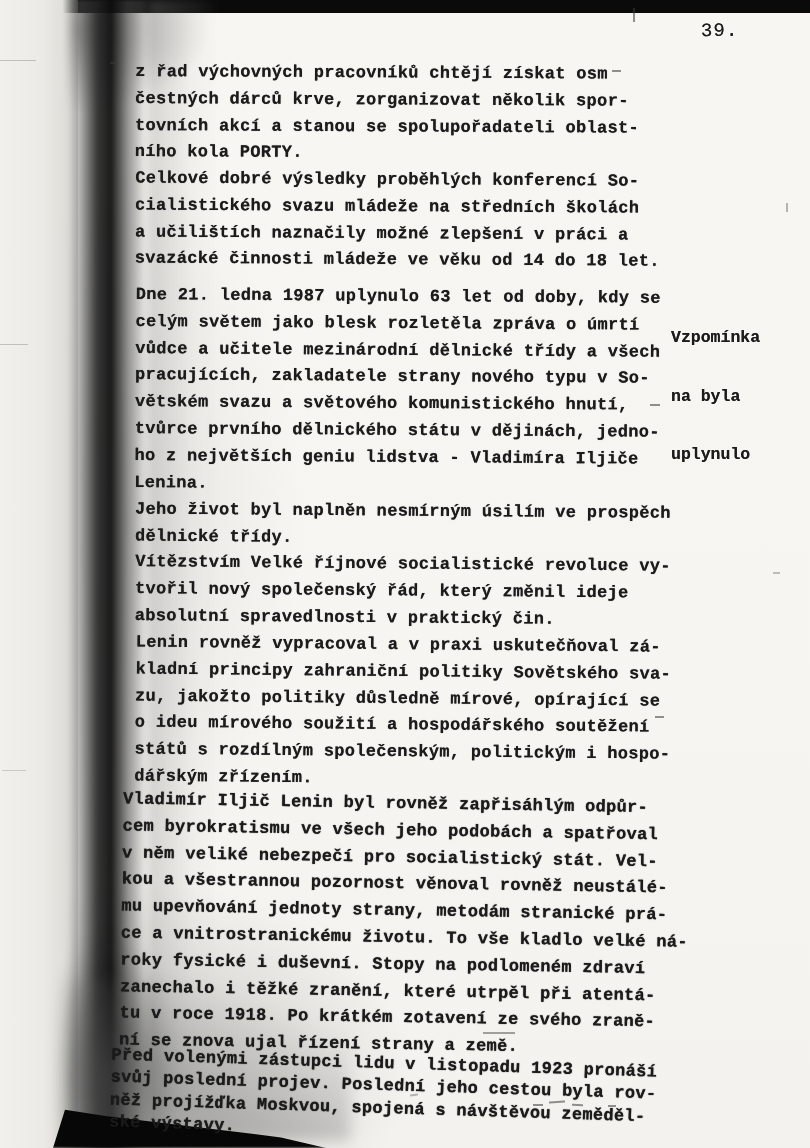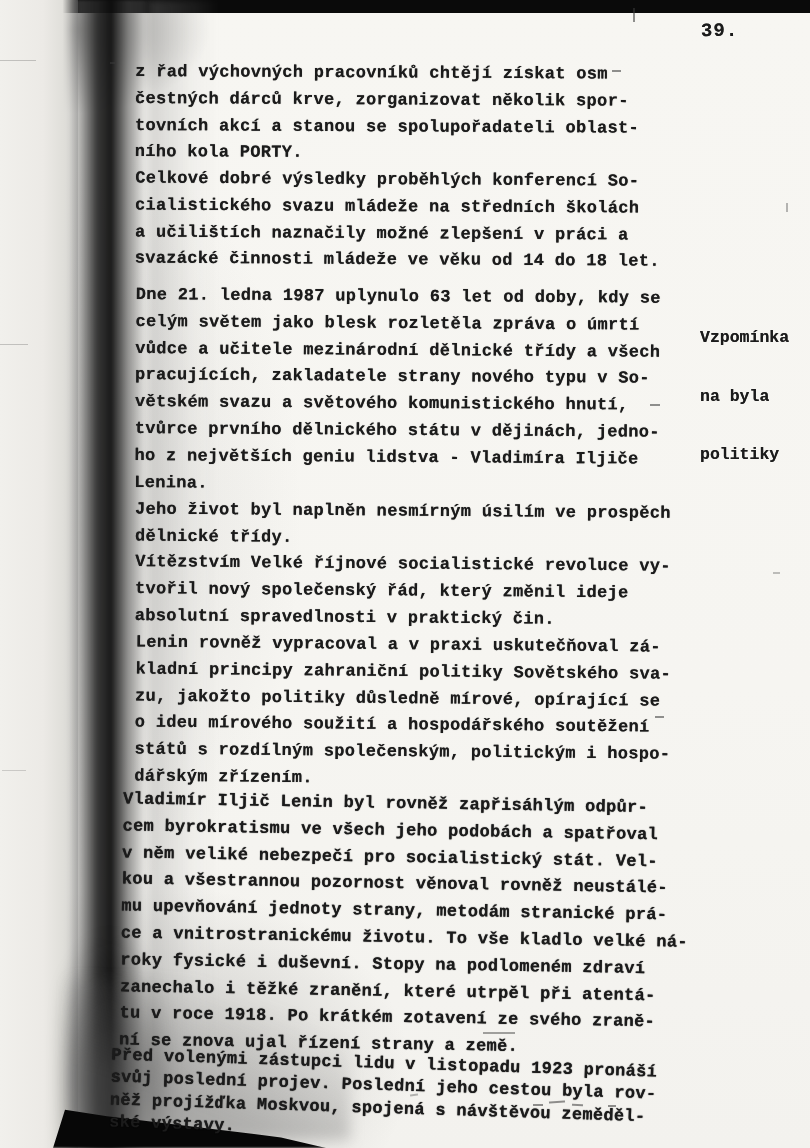--- a/index.html
+++ b/index.html
@@ -40,23 +40,23 @@
   .p2{transform:rotate(0.35deg);}
   .p3{margin-top:10px;transform:rotate(0.40deg);}
   .p4{transform:rotate(0.45deg);}
   .p5{transform:rotate(0.50deg);}
   .p6{transform:rotate(0.55deg);}
   .p7{transform:rotate(0.95deg);margin-left:-14px;text-shadow:0 0 1px rgba(10,10,10,0.9);}
   .p8{transform:rotate(1.8deg);margin-left:-25px;text-shadow:0 0 1.1px rgba(10,10,10,0.95);}
   .p8 .line{line-height:22.3px;height:22.3px;}
 
   
-  #page-number{position:absolute;left:701px;top:20px;font-size:19px;font-weight:700;
+  #page-number{position:absolute;left:701px;top:20px;font-size:19px;font-weight:400;
     letter-spacing:1px;text-shadow:0 0 0.6px rgba(0,0,0,0.7);transform:rotate(-1deg);}
-  #margin-note{position:absolute;left:700px;top:289px;font-size:16.5px;font-weight:700;
+  #margin-note{position:absolute;left:671px;top:289px;font-size:16.5px;font-weight:700;
     line-height:19.5px;text-shadow:0 0 0.6px rgba(0,0,0,0.7);filter:blur(0.2px);white-space:pre;}
 
   
   .art{position:absolute;background:#3a3a3a;opacity:0.55;filter:blur(0.4px);}
 </style>
 </head>
 <body>
 
 <div id="screen">
 
@@ -66,21 +66,21 @@
   <div class="gutter-fade"></div>
   <div class="gutter-bottom"></div>
   <div class="corner-mottle"></div>
   <div class="bottom-wedge"></div>
 
   <div id="page-number">39.</div>
 
   <div id="margin-note">
     <div>Vzpomínka</div>
     <div>na byla</div>
-    <div>politiky</div>
+    <div>uplynulo</div>
   </div>
 
   <div id="text-column">
       <div class="para p1">
         <div class="line">z řad výchovných pracovníků chtějí získat osm</div>
         <div class="line">čestných dárců krve, zorganizovat několik spor-</div>
         <div class="line">tovních akcí a stanou se spolupořadateli oblast-</div>
         <div class="line">ního kola PORTY.</div>
       </div>
       <div class="para p2">

